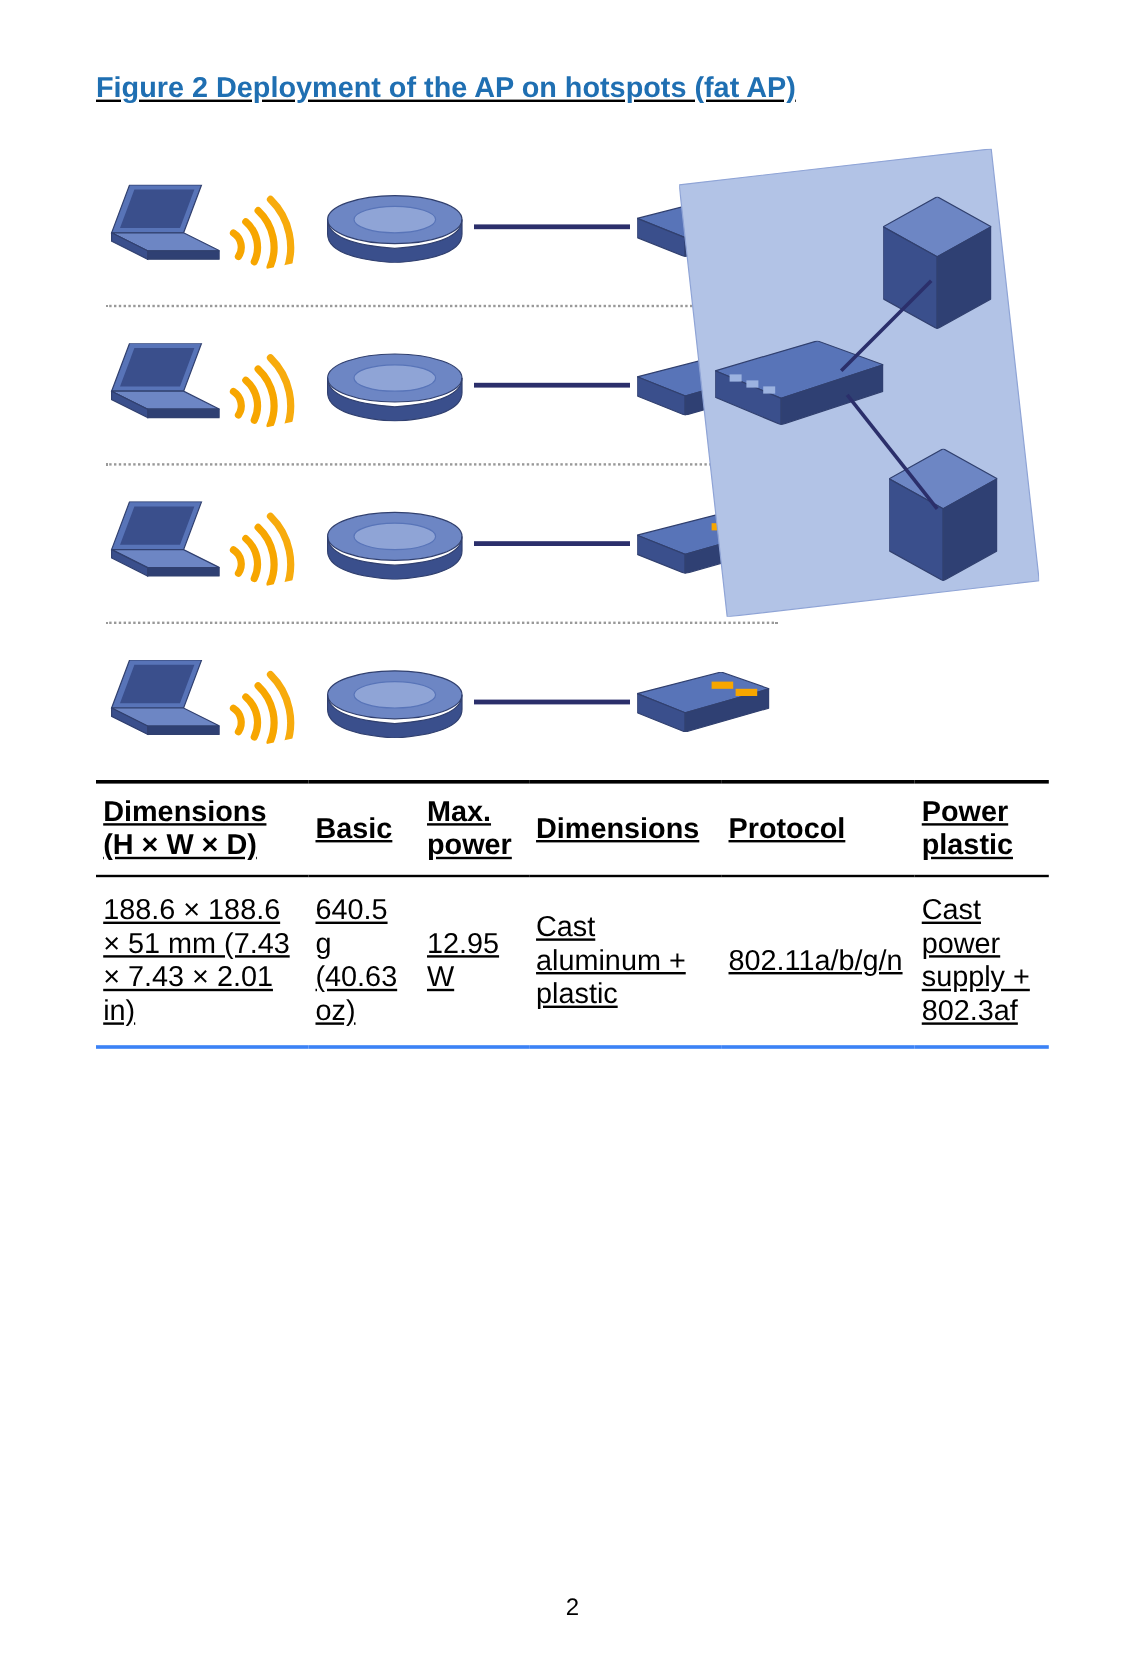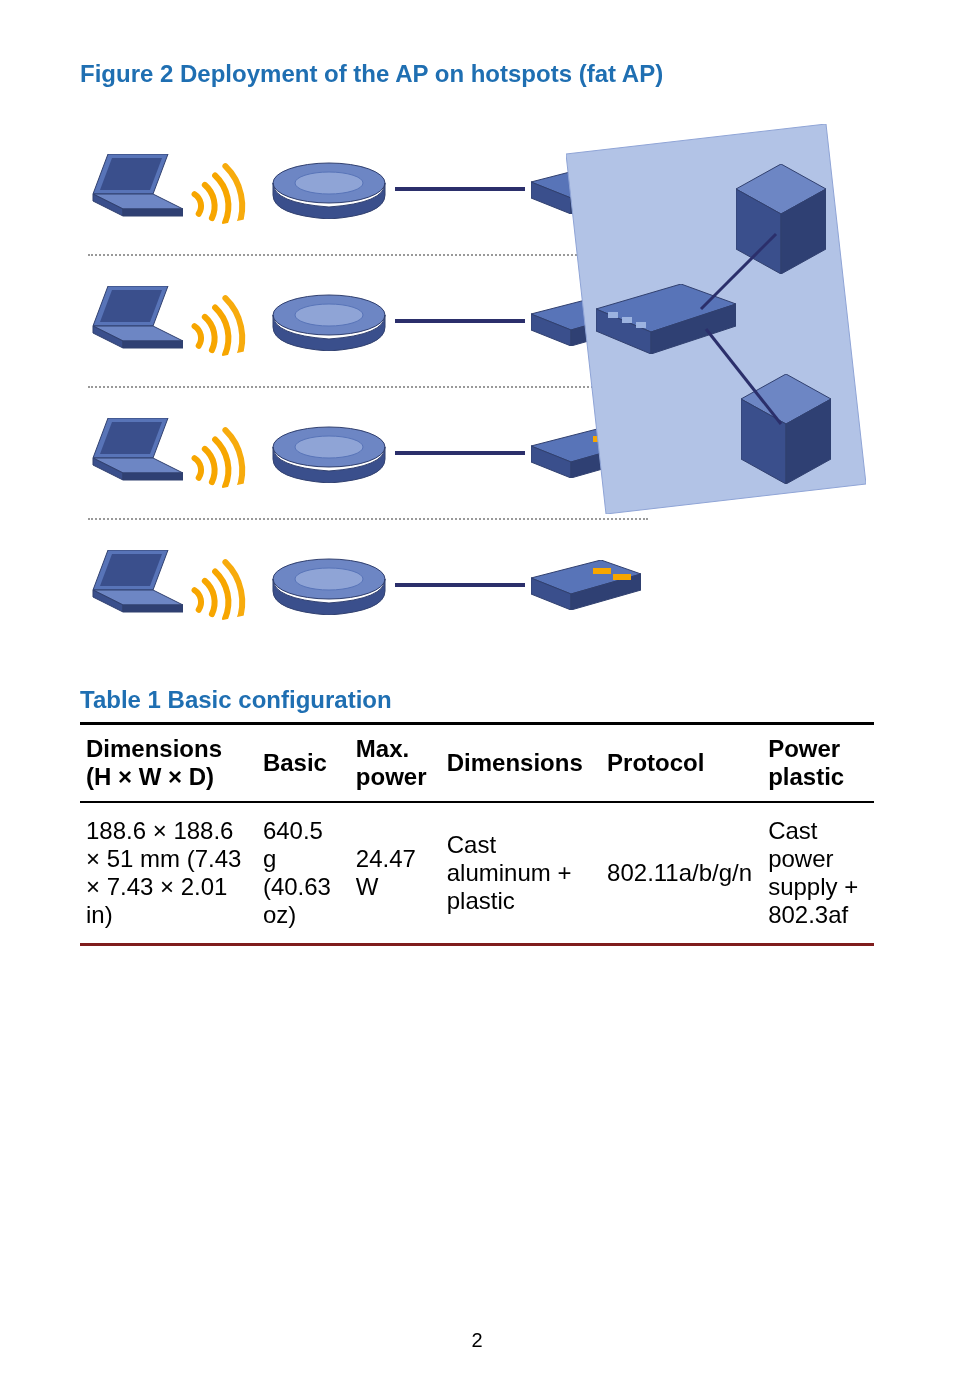--- a/index.html
+++ b/index.html
@@ -8,20 +8,21 @@
     background: #fff;
     font-family: Arial, Helvetica, sans-serif;
     color: #000;
   }
   .page {
     width: 954px;
     min-height: 1382px;
     box-sizing: border-box;
     padding: 60px 80px 40px 80px;
     position: relative;
+    text-decoration: underline;
   }
   .fig-caption {
     color: #1f6fb2;
     font-weight: bold;
     font-size: 24px;
     margin-bottom: 36px;
   }
   .table-caption {
     color: #1f6fb2;
     font-weight: bold;
@@ -109,21 +110,21 @@
   table.basic {
     width: 100%;
     border-collapse: collapse;
     font-size: 24px;
   }
   table.basic thead tr {
     border-top: 3px solid #000;
     border-bottom: 2px solid #000;
   }
   table.basic tbody tr {
-    border-bottom: 3px solid #7f1d1d;
+    border-bottom: 3px solid #3b82f6;
     margin-top: 43px;
   }
   table.basic th {
     text-align: left;
     font-weight: bold;
     padding: 10px 10px 10px 6px;
     vertical-align: middle;
   }
   table.basic td {
     text-align: left;
@@ -334,38 +335,37 @@
           <polygon points="0,18 40,34 40,50 0,34" fill="#3a4f8c" stroke="#31406f"></polygon>
           <polygon points="40,34 110,14 110,30 40,50" fill="#2f4073" stroke="#31406f"></polygon>
           <rect x="62" y="8" width="18" height="6" fill="#f7a600"></rect>
           <rect x="82" y="14" width="18" height="6" fill="#f7a600"></rect>
         </svg>
       </div>
     </div>
 
   </div>
 
-  <div class="table-caption">Table 1 Basic configuration</div>
 
   <table class="basic">
     <thead>
       <tr>
         <th>Dimensions (H × W × D)</th>
         <th>Basic</th>
         <th>Max. power</th>
         <th>Dimensions</th>
         <th>Protocol</th>
         <th>Power plastic</th>
       </tr>
     </thead>
     <tbody>
       <tr>
         <td>188.6 × 188.6 × 51 mm (7.43 × 7.43 × 2.01 in)</td>
         <td>640.5 g (40.63 oz)</td>
-        <td>24.47 W</td>
+        <td>12.95 W</td>
         <td>Cast aluminum + plastic</td>
         <td>802.11a/b/g/n</td>
         <td>Cast power supply + 802.3af</td>
       </tr>
     </tbody>
   </table>
 
   <div class="pagenum">2</div>
 
 </div>

